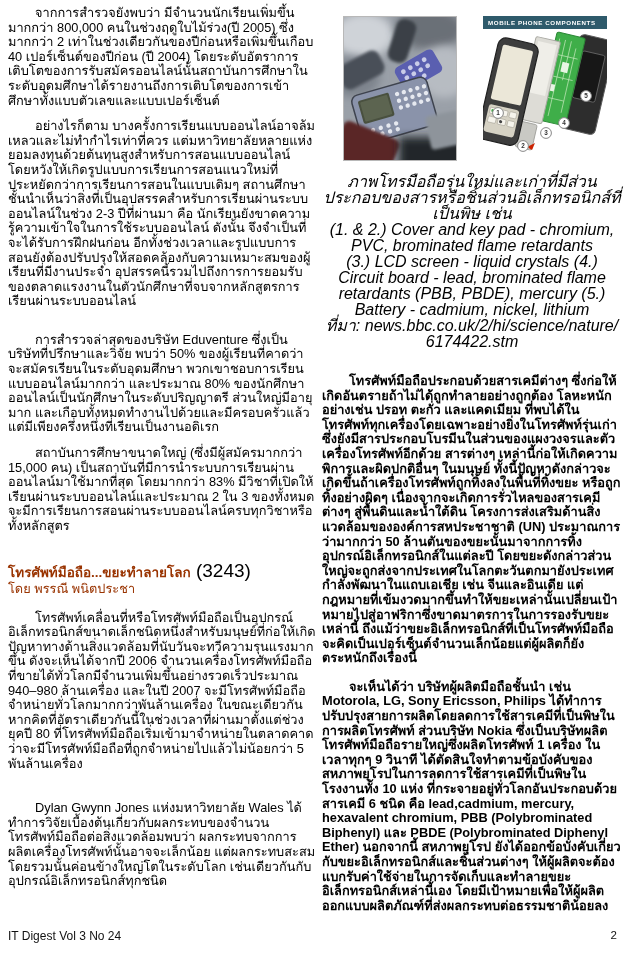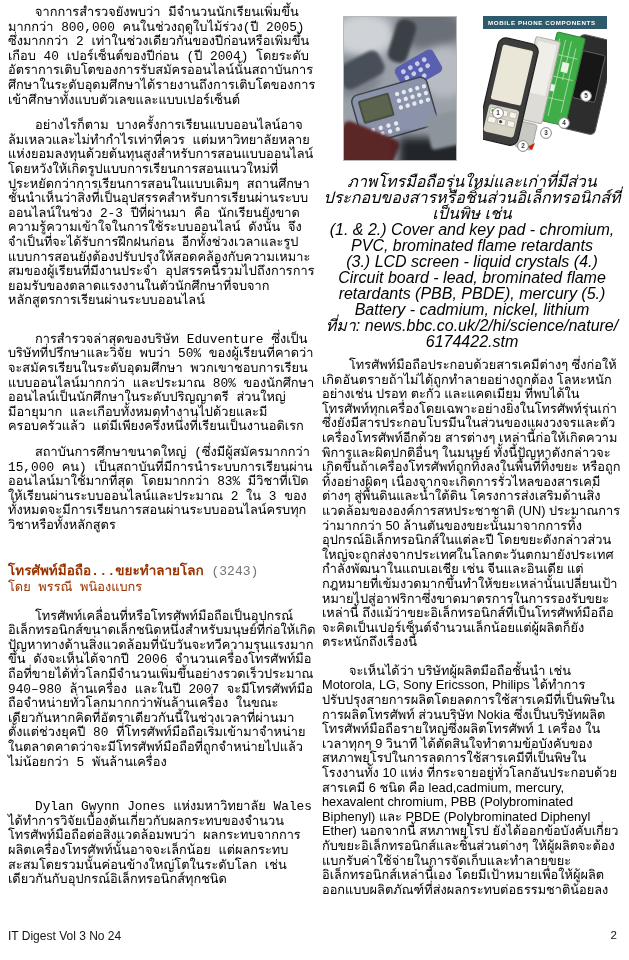--- a/index.html
+++ b/index.html
@@ -3,62 +3,62 @@
 <meta charset="utf-8">
 <style>
   * { margin:0; padding:0; box-sizing:border-box; }
   html,body { background:#ffffff; }
   body { font-family:"Liberation Sans","DejaVu Sans",sans-serif; color:#000; }
   .page {
     position:relative; width:629px; height:960px; background:#fff;
     overflow:hidden; margin:0 auto;
   }
   .col { position:absolute; top:6px; font-size:12.8px; line-height:14.6px; }
-  .col-left  { left:8px;   width:308px;font-family:Liberation Mono, monospace; }
+  .col-left  { left:8px;   width:308px; }
   .col-right { left:322px; width:300px; }
   .par { margin:0 0 11px 0; text-indent:27px; overflow-wrap:break-word; word-break:break-word; }
 
   
   .article-head { margin-top:30px; margin-bottom:14px; }
   .article-title { color:#993300; font-weight:bold; font-size:13.5px; line-height:16px; }
-  .article-code  { color:#737373; font-weight:normal; font-size:13px; }
+  .article-code  { color:#000000; font-weight:normal; font-size:19px; }
   .byline { color:#993300; font-size:12.8px; line-height:16px; }
 
   
   .figure-row { display:flex; margin:10px 0 0 21px; gap:26px; align-items:flex-start; }
   .photo-frame { width:114px; height:145px; border:1px solid #b8b8b8; background:#888; }
   .photo-frame svg { display:block; }
   .diagram-frame { width:124px; height:142px; background:#fff; }
   .diagram-frame svg { display:block; }
 
   .caption { margin-top:13px; text-align:center; font-style:italic; font-size:16px; line-height:16px; }
   .caption div { overflow-wrap:break-word; }
 
-  .right-body { margin-top:8px; }
+  .right-body { margin-top:24px;font-weight:bold; }
 
   
   .footer-left { position:absolute; left:8px; top:929px; font-size:12px; color:#111; }
   .footer-page { position:absolute; right:12px; top:929px; font-size:11.5px; color:#111; }
 </style>
 </head>
 <body>
 
 <div class="page">
 
   <div class="col col-left">
     <p class="par">จากการสำรวจยังพบว่า มีจำนวนนักเรียนเพิ่มขึ้นมากกว่า 800,000 คนในช่วงฤดูใบไม้ร่วง(ปี 2005) ซึ่งมากกว่า 2 เท่าในช่วงเดียวกันของปีก่อนหรือเพิ่มขึ้นเกือบ 40 เปอร์เซ็นต์ของปีก่อน (ปี 2004) โดยระดับอัตราการเติบโตของการรับสมัครออนไลน์นั้นสถาบันการศึกษาในระดับอุดมศึกษาได้รายงานถึงการเติบโตของการเข้าศึกษาทั้งแบบตัวเลขและแบบเปอร์เซ็นต์</p>
     <p class="par">อย่างไรก็ตาม บางครั้งการเรียนแบบออนไลน์อาจล้มเหลวและไม่ทำกำไรเท่าที่ควร แต่มหาวิทยาลัยหลายแห่งยอมลงทุนด้วยต้นทุนสูงสำหรับการสอนแบบออนไลน์ โดยหวังให้เกิดรูปแบบการเรียนการสอนแนวใหม่ที่ประหยัดกว่าการเรียนการสอนในแบบเดิมๆ  สถานศึกษาชั้นนำเห็นว่าสิ่งที่เป็นอุปสรรคสำหรับการเรียนผ่านระบบออนไลน์ในช่วง 2-3 ปีที่ผ่านมา คือ นักเรียนยังขาดความรู้ความเข้าใจในการใช้ระบบออนไลน์ ดังนั้น จึงจำเป็นที่จะได้รับการฝึกฝนก่อน อีกทั้งช่วงเวลาและรูปแบบการสอนยังต้องปรับปรุงให้สอดคล้องกับความเหมาะสมของผู้เรียนที่มีงานประจำ อุปสรรคนี้รวมไปถึงการการยอมรับของตลาดแรงงานในตัวนักศึกษาที่จบจากหลักสูตรการเรียนผ่านระบบออนไลน์</p>
     <p class="par" style="margin-top:24px;">การสำรวจล่าสุดของบริษัท Eduventure ซึ่งเป็นบริษัทที่ปรึกษาและวิจัย พบว่า 50% ของผู้เรียนที่คาดว่าจะสมัครเรียนในระดับอุดมศึกษา พวกเขาชอบการเรียนแบบออนไลน์มากกว่า และประมาณ 80% ของนักศึกษาออนไลน์เป็นนักศึกษาในระดับปริญญาตรี ส่วนใหญ่มีอายุมาก และเกือบทั้งหมดทำงานไปด้วยและมีครอบครัวแล้ว แต่มีเพียงครึ่งหนึ่งที่เรียนเป็นงานอดิเรก</p>
     <p class="par" style="margin-top:6px;">สถาบันการศึกษาขนาดใหญ่ (ซึ่งมีผู้สมัครมากกว่า 15,000 คน) เป็นสถาบันที่มีการนำระบบการเรียนผ่านออนไลน์มาใช้มากที่สุด  โดยมากกว่า 83% มีวิชาที่เปิดให้เรียนผ่านระบบออนไลน์และประมาณ 2 ใน 3 ของทั้งหมดจะมีการเรียนการสอนผ่านระบบออนไลน์ครบทุกวิชาหรือทั้งหลักสูตร</p>
 
     <div class="article-head">
       <div>
         <span class="article-title">โทรศัพท์มือถือ...ขยะทำลายโลก</span><span class="article-code"> (3243)</span>
       </div>
-      <div class="byline">โดย พรรณี  พนิองแบกร</div>
+      <div class="byline">โดย พรรณี  พนิตประชา</div>
     </div>
 
     <p class="par">โทรศัพท์เคลื่อนที่หรือโทรศัพท์มือถือเป็นอุปกรณ์อิเล็กทรอนิกส์ขนาดเล็กชนิดหนึ่งสำหรับมนุษย์ที่ก่อให้เกิดปัญหาทางด้านสิ่งแวดล้อมที่นับวันจะทวีความรุนแรงมากขึ้น ดังจะเห็นได้จากปี 2006 จำนวนเครื่องโทรศัพท์มือถือที่ขายได้ทั่วโลกมีจำนวนเพิ่มขึ้นอย่างรวดเร็วประมาณ 940–980 ล้านเครื่อง และในปี 2007 จะมีโทรศัพท์มือถือจำหน่ายทั่วโลกมากกว่าพันล้านเครื่อง ในขณะเดียวกันหากคิดที่อัตราเดียวกันนี้ในช่วงเวลาที่ผ่านมาตั้งแต่ช่วงยุคปี 80 ที่โทรศัพท์มือถือเริ่มเข้ามาจำหน่ายในตลาดคาดว่าจะมีโทรศัพท์มือถือที่ถูกจำหน่ายไปแล้วไม่น้อยกว่า 5 พันล้านเครื่อง</p>
     <p class="par" style="margin-top:30px;">Dylan Gwynn Jones แห่งมหาวิทยาลัย Wales ได้ทำการวิจัยเบื้องต้นเกี่ยวกับผลกระทบของจำนวนโทรศัพท์มือถือต่อสิ่งแวดล้อมพบว่า ผลกระทบจากการผลิตเครื่องโทรศัพท์นั้นอาจจะเล็กน้อย แต่ผลกระทบสะสมโดยรวมนั้นค่อนข้างใหญ่โตในระดับโลก เช่นเดียวกันกับอุปกรณ์อิเล็กทรอนิกส์ทุกชนิด</p>
   </div>
 
   <div class="col col-right">
 
     <div class="figure-row">
 

